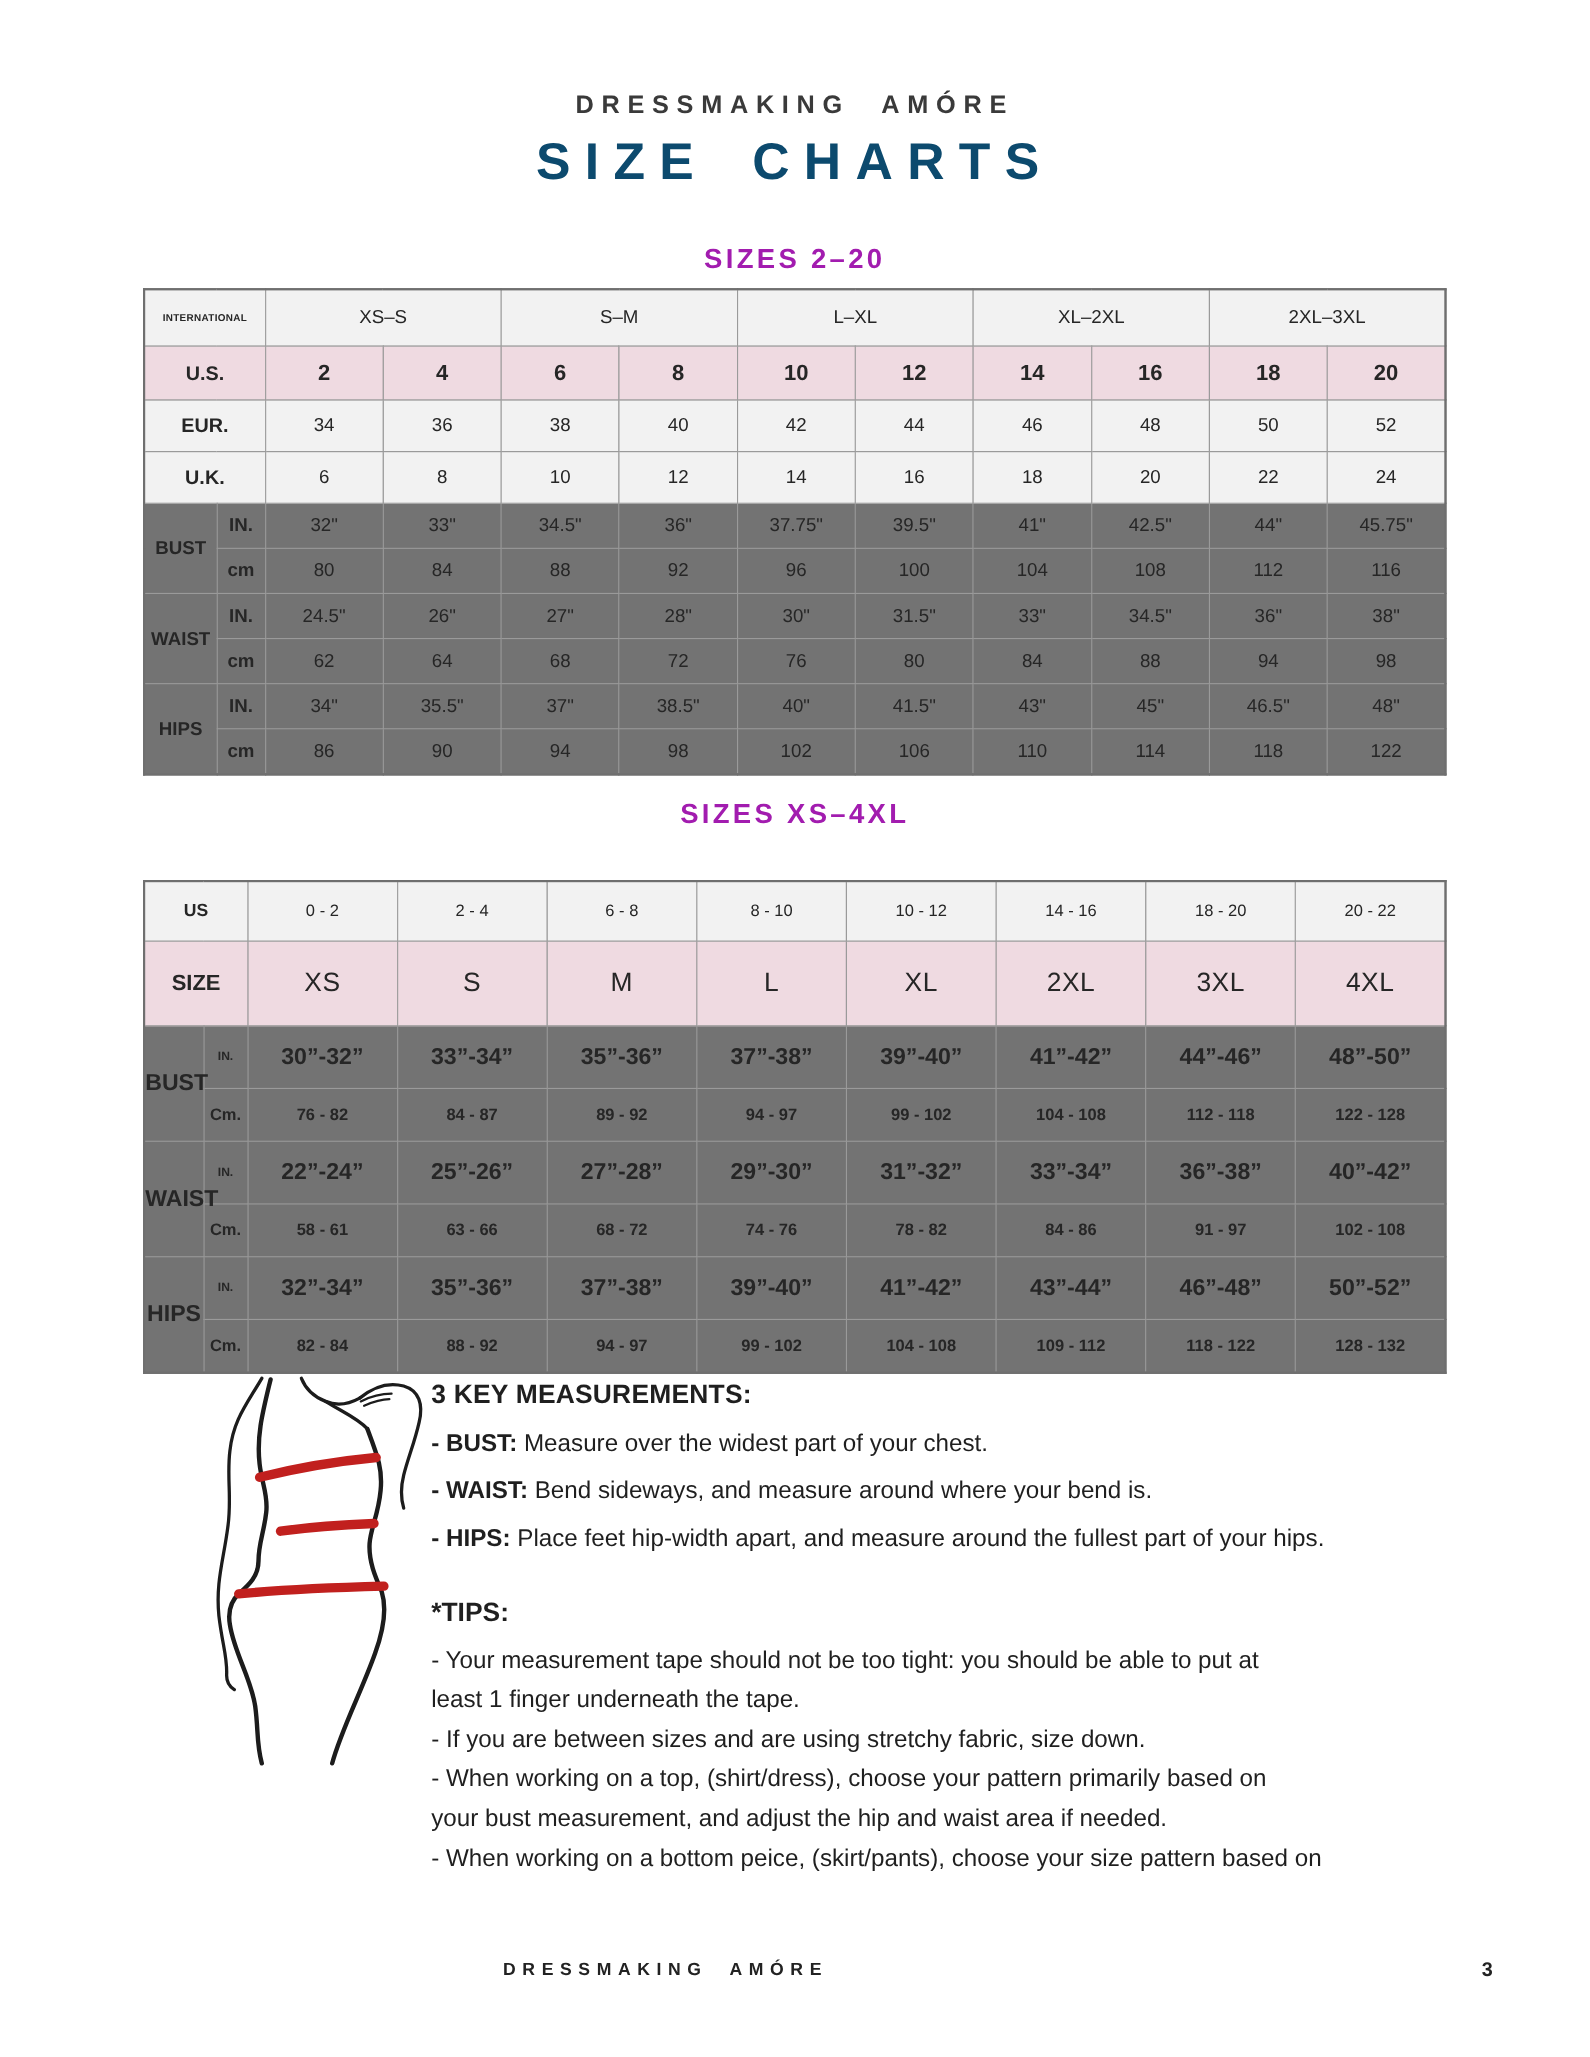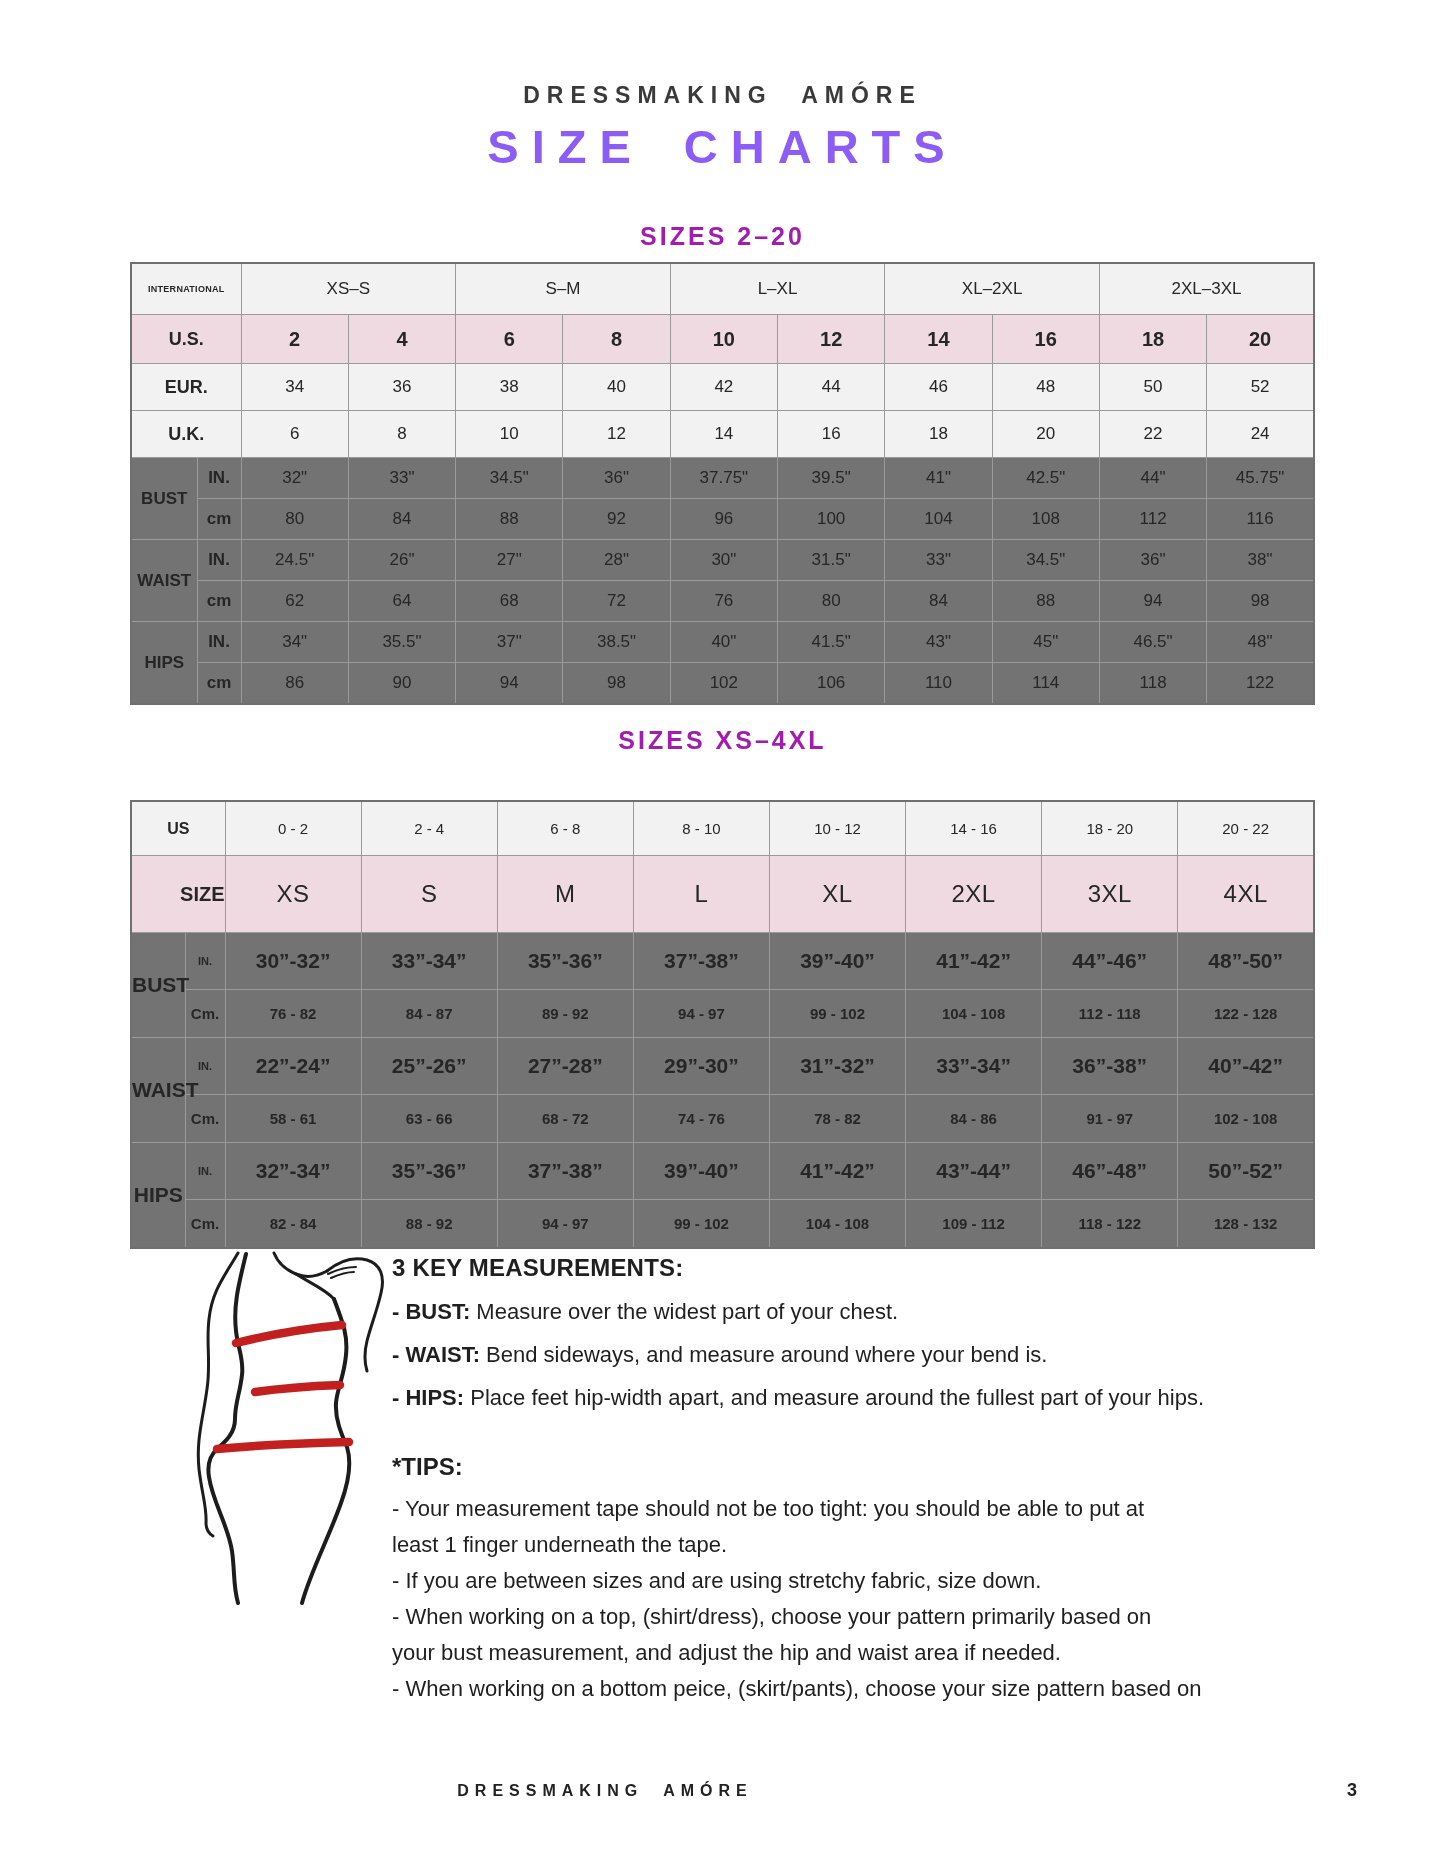--- a/index.html
+++ b/index.html
@@ -3,21 +3,21 @@
 <meta charset="utf-8">
 <style>
   html,body{margin:0;padding:0;background:#fff;}
   .sheet{
     position:relative; width:1445px; height:1870px; background:#fff; overflow:hidden;
     font-family:"Liberation Sans", sans-serif; color:var(--text,#2b2b2b);
   }
   
   .page-header{position:absolute; top:82px; left:0; width:100%; text-align:center;}
   .brand{font-size:23px; font-weight:700; letter-spacing:7px; word-spacing:16px; color:#3a3a3a;}
-  .main-title{margin-top:10px; font-size:47px; font-weight:700; letter-spacing:13px; word-spacing:14px; color:#8b5cf6;}
+  .main-title{margin-top:10px; font-size:47px; font-weight:700; letter-spacing:13px; word-spacing:14px; color:#0c4a6e;}
   
   .section-title{position:absolute; left:0; width:100%; text-align:center;
     font-size:25px; font-weight:700; letter-spacing:3px; color:#a21caf;}
   .t1-title{top:222px;}
   .t2-title{top:726px;}
   
   .table-wrap{position:absolute; left:130px; width:1185px;}
   .t1-wrap{top:262px;}
   .t2-wrap{top:800px;}
   table.size-table{border-collapse:collapse; width:100%; table-layout:fixed;
@@ -33,21 +33,21 @@
   .r-size td{background:var(--gray,#f2f2f2);}
   .r-size.hl td{background:var(--pink,#EFDAE1);}
   .t1 .r-size td{height:46px; font-size:17px;}
   .t1 .r-size.hl td{height:48px;}
   .t1 .r-size.hl td.val{font-size:20px; font-weight:700;}
   .t1 .r-size td.lbl2{font-size:18px; font-weight:700;}
   .t2 .r-size td{height:53px; font-size:15px;}
   .t2 .r-size td.lbl2{font-size:16px; font-weight:700;}
   .t2 .r-size.hl td{height:76px;}
   .t2 .r-size.hl td.val{font-size:24px; font-weight:400; letter-spacing:.5px;}
-  .t2 .r-size.hl td.lbl2{font-size:20px;text-align:right;}
+  .t2 .r-size.hl td.lbl2{font-size:20px;}
   
   td.mlbl{font-weight:700;}
   .t1 td.mlbl{font-size:15px;}
   .t2 td.mlbl{font-size:13px;}
   td.unit{font-size:10px; font-weight:700;}
   .t1 .r-in td{height:40px; font-size:17px;}
   .t1 .r-cm td{height:40px; font-size:17px; font-weight:400;}
   .t1 .r-cm td.unit{font-weight:700;}
   .t2 .r-in td{height:56px; font-size:21px; font-weight:700;}
   .t2 .r-in td.unit{font-size:11px;}

